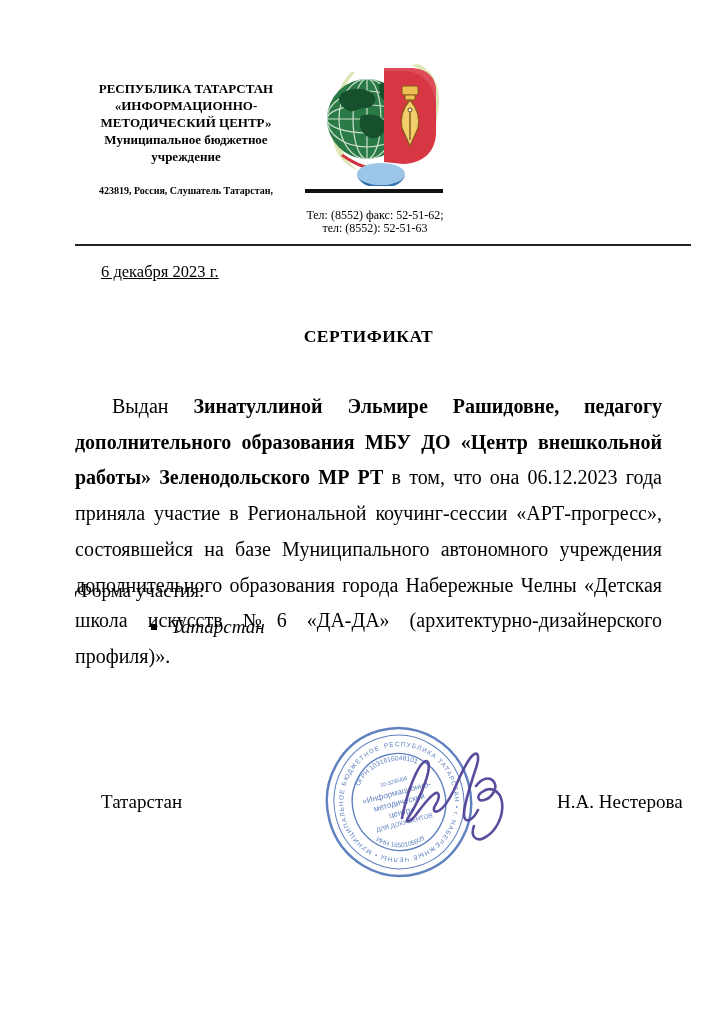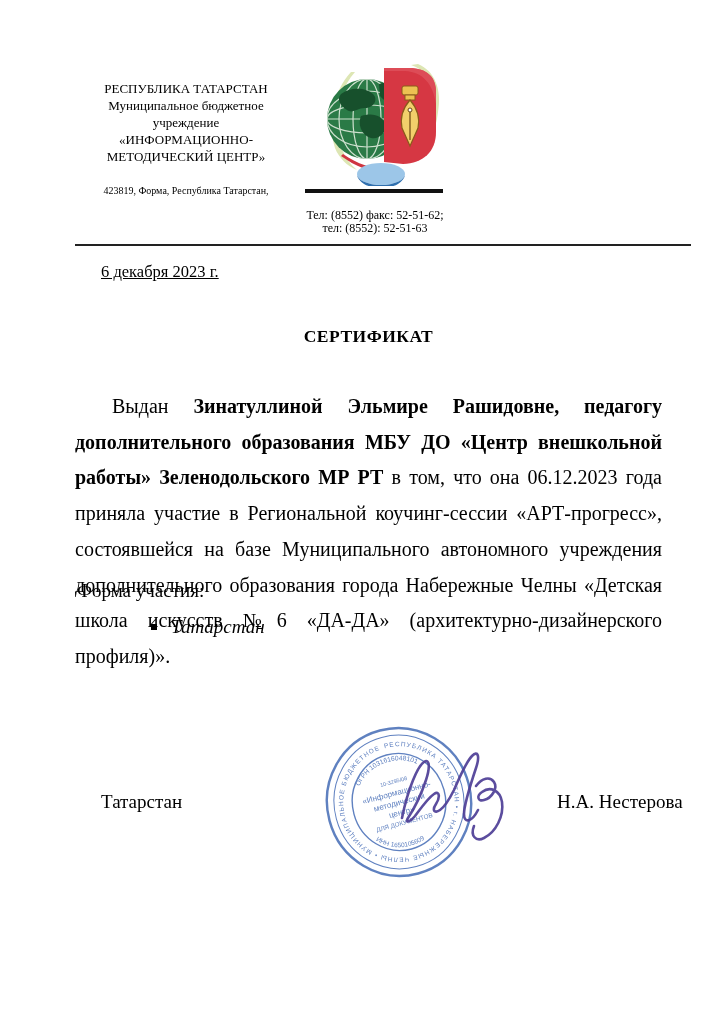--- a/index.html
+++ b/index.html
@@ -1,20 +1,20 @@
 <!DOCTYPE html>
 <html><head>
 <meta charset="utf-8">
 <style>
   html,body{margin:0;padding:0;}
   .page{position:relative;width:724px;height:1024px;background:#ffffff;overflow:hidden;
         font-family:"Liberation Serif","DejaVu Serif",serif;color:#000;}
   
   .org-left{position:absolute;left:80px;top:80px;width:212px;text-align:center;
-            font-weight:normal;font-size:13px;line-height:17px;}
+            font-weight:bold;font-size:13px;line-height:17px;}
   .org-left .addr{margin-top:18px;font-size:10px;line-height:15px;}
   .org-right{position:absolute;left:452px;top:82px;width:264px;text-align:center;
              font-weight:bold;}
   .org-right .r1{font-size:13px;line-height:16px;}
   .org-right .r2{font-size:13.5px;line-height:16px;margin-top:7px;}
   .org-right .r3{font-size:12.5px;line-height:16px;margin-top:7px;}
   .org-right .addr{margin-top:22px;font-size:10px;line-height:15px;}
   .logo-wrap{position:absolute;left:322px;top:62px;width:122px;height:124px;}
   .logo-rule{position:absolute;left:305px;top:189px;width:138px;height:4px;background:#111;}
   .phones{position:absolute;left:300px;top:202px;width:150px;text-align:center;
@@ -37,24 +37,24 @@
   .sig-wrap{position:absolute;left:388px;top:746px;width:135px;height:100px;}
   .stamp-txt{font-family:"Liberation Sans","DejaVu Sans",sans-serif;}
 </style>
 </head>
 <body>
 
 <div class="page">
 
   <div class="org-left">
     <div>РЕСПУБЛИКА ТАТАРСТАН</div>
+    <div>«ИНФОРМАЦИОННО-МЕТОДИЧЕСКИЙ ЦЕНТР»</div>
     <div>Муниципальное бюджетное учреждение</div>
-    <div>«ИНФОРМАЦИОННО-МЕТОДИЧЕСКИЙ ЦЕНТР»</div>
     <div class="addr">
-      <div>423819,  Форма, Республика Татарстан,</div>
+      <div>423819,  Россия, Слушатель Татарстан,</div>
     </div>
   </div>
 
   <div class="logo-wrap">
     <svg viewBox="0 0 120 124" width="122" height="124">
       <defs>
           <clipPath id="gclip">
             <circle cx="44" cy="57" r="40"></circle>
           </clipPath>
         </defs>

